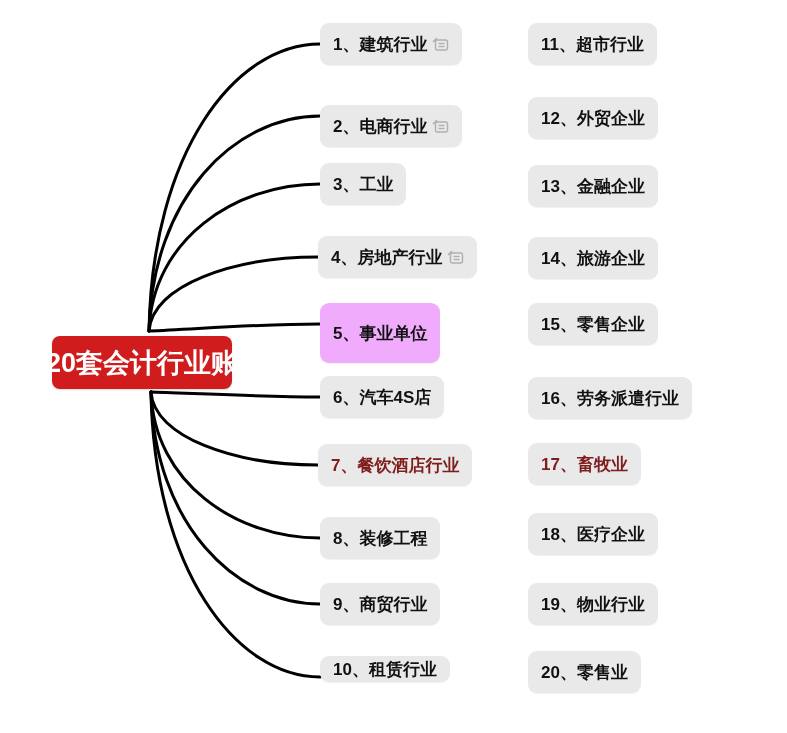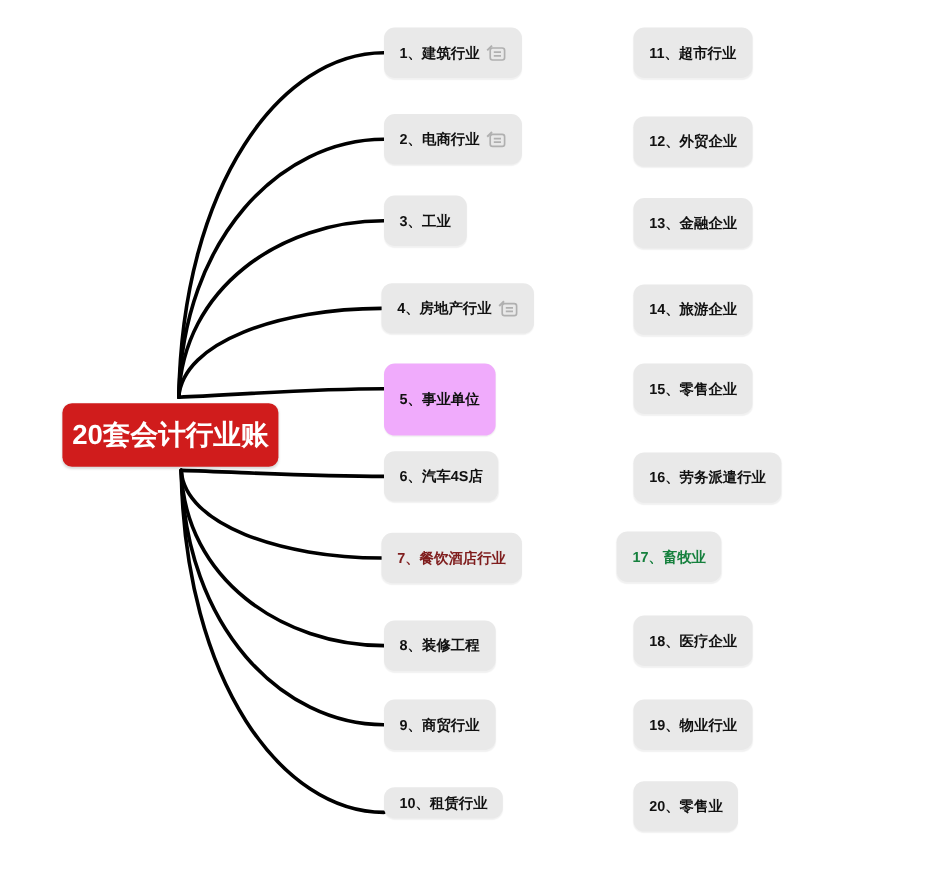--- a/index.html
+++ b/index.html
@@ -21,36 +21,36 @@
   }
   .topic {
     position: absolute;
     z-index: 2;
     height: 42px;
     border-radius: 9px;
     padding: 0 13px;
     display: flex;
     align-items: center;
     gap: 5px;
-    font-size: 12px;
+    font-size: 17px;
     font-weight: bold;
     white-space: nowrap;
     box-shadow: 0 1px 1px rgba(0,0,0,0.06);
     cursor: default;
   }
   .topic .note-icon { display: flex; align-items: center; }
   .topic .note-icon svg { display: block; }
   .root-node {
     position: absolute;
     z-index: 3;
     display: flex;
     align-items: center;
     justify-content: center;
     border-radius: 8px;
-    font-size: 23px;
+    font-size: 27px;
     font-weight: bold;
     white-space: nowrap;
     box-shadow: 0 1px 2px rgba(0,0,0,0.15);
     cursor: default;
   }
 </style>
 </head>
 <body style="background: rgb(255, 255, 255);">
 
 <div class="canvas">
@@ -74,21 +74,21 @@
         <span>1、建筑行业</span>
         <span class="note-icon">
           <svg width="17" height="15" viewBox="0 0 17 15" fill="none">
             <rect x="3.5" y="3" width="12" height="10" rx="2" stroke="#b0b0b0" stroke-width="1.4"></rect>
             <line x1="6.5" y1="6.5" x2="12.5" y2="6.5" stroke="#b0b0b0" stroke-width="1.4"></line>
             <line x1="6.5" y1="9.5" x2="12.5" y2="9.5" stroke="#b0b0b0" stroke-width="1.4"></line>
             <path d="M1 5 L5 1" stroke="#b0b0b0" stroke-width="1.6"></path>
           </svg>
         </span>
       </div>
-      <div class="topic" style="left: 320px; top: 95px; height: 42px; background: rgb(233, 233, 233); color: rgb(17, 17, 17);">
+      <div class="topic" style="left: 320px; top: 105px; height: 42px; background: rgb(233, 233, 233); color: rgb(17, 17, 17);">
         <span>2、电商行业</span>
         <span class="note-icon">
           <svg width="17" height="15" viewBox="0 0 17 15" fill="none">
             <rect x="3.5" y="3" width="12" height="10" rx="2" stroke="#b0b0b0" stroke-width="1.4"></rect>
             <line x1="6.5" y1="6.5" x2="12.5" y2="6.5" stroke="#b0b0b0" stroke-width="1.4"></line>
             <line x1="6.5" y1="9.5" x2="12.5" y2="9.5" stroke="#b0b0b0" stroke-width="1.4"></line>
             <path d="M1 5 L5 1" stroke="#b0b0b0" stroke-width="1.6"></path>
           </svg>
         </span>
       </div>
@@ -135,21 +135,21 @@
       </div>
       <div class="topic" style="left: 528px; top: 237px; height: 42px; background: rgb(233, 233, 233); color: rgb(17, 17, 17);">
         <span>14、旅游企业</span>
       </div>
       <div class="topic" style="left: 528px; top: 303px; height: 42px; background: rgb(233, 233, 233); color: rgb(17, 17, 17); text-align: right;">
         <span>15、零售企业</span>
       </div>
       <div class="topic" style="left: 528px; top: 377px; height: 42px; background: rgb(233, 233, 233); color: rgb(17, 17, 17);">
         <span>16、劳务派遣行业</span>
       </div>
-      <div class="topic" style="left: 514px; top: 443px; height: 42px; background: rgb(233, 233, 233); color: #15803d;">
+      <div class="topic" style="left: 528px; top: 443px; height: 42px; background: rgb(233, 233, 233); color: #7f1d1d;">
         <span>17、畜牧业</span>
       </div>
       <div class="topic" style="left: 528px; top: 513px; height: 42px; background: rgb(233, 233, 233); color: rgb(17, 17, 17);">
         <span>18、医疗企业</span>
       </div>
       <div class="topic" style="left: 528px; top: 583px; height: 42px; background: rgb(233, 233, 233); color: rgb(17, 17, 17);">
         <span>19、物业行业</span>
       </div>
       <div class="topic" style="left: 528px; top: 651px; height: 42px; background: rgb(233, 233, 233); color: rgb(17, 17, 17);">
         <span>20、零售业</span>

